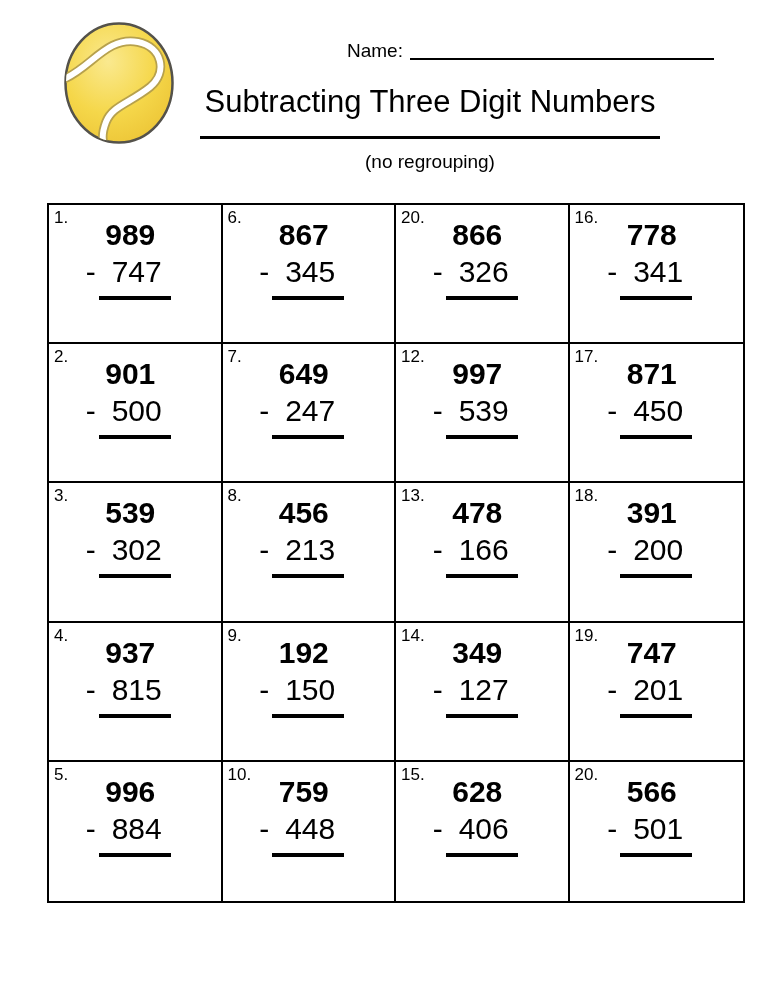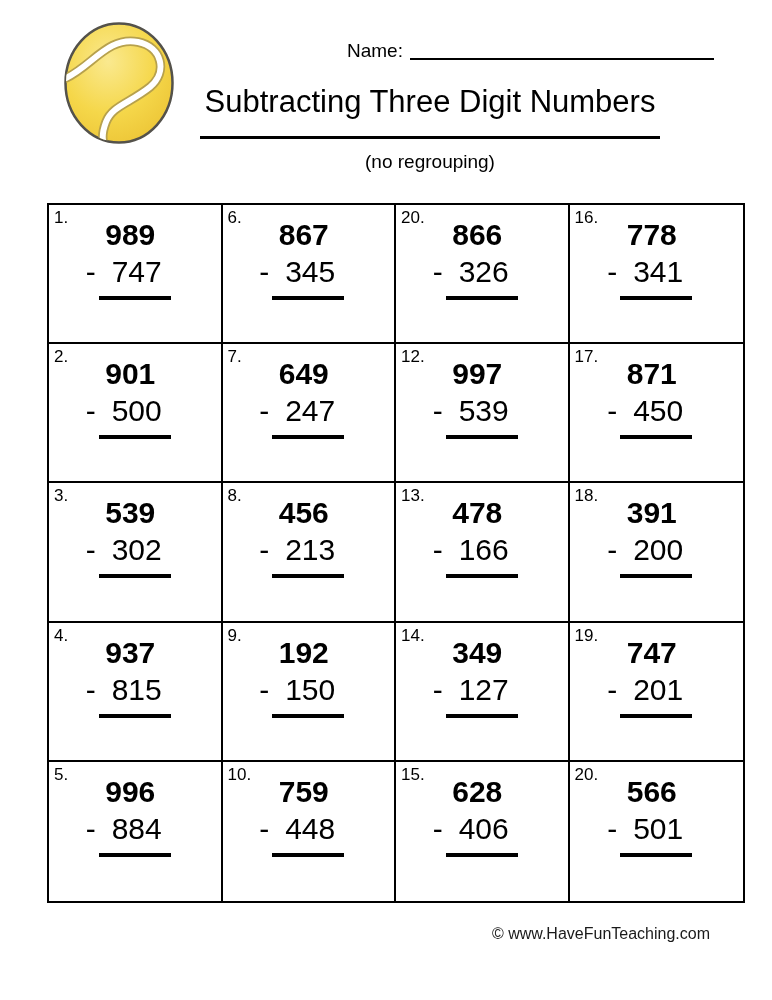--- a/index.html
+++ b/index.html
@@ -230,15 +230,14 @@
       <span class="pnum">20.</span>
       <div class="prob">
         <div class="minuend">566</div>
         <div class="subrow"><span class="minus">-</span><span>501</span></div>
         <div class="answer-line"></div>
       </div>
     </div>
 
   </div>
 
-  <div class="footer">© www.HaveFunTeaching.com</div>
 
 </div>
 
 </body></html>

